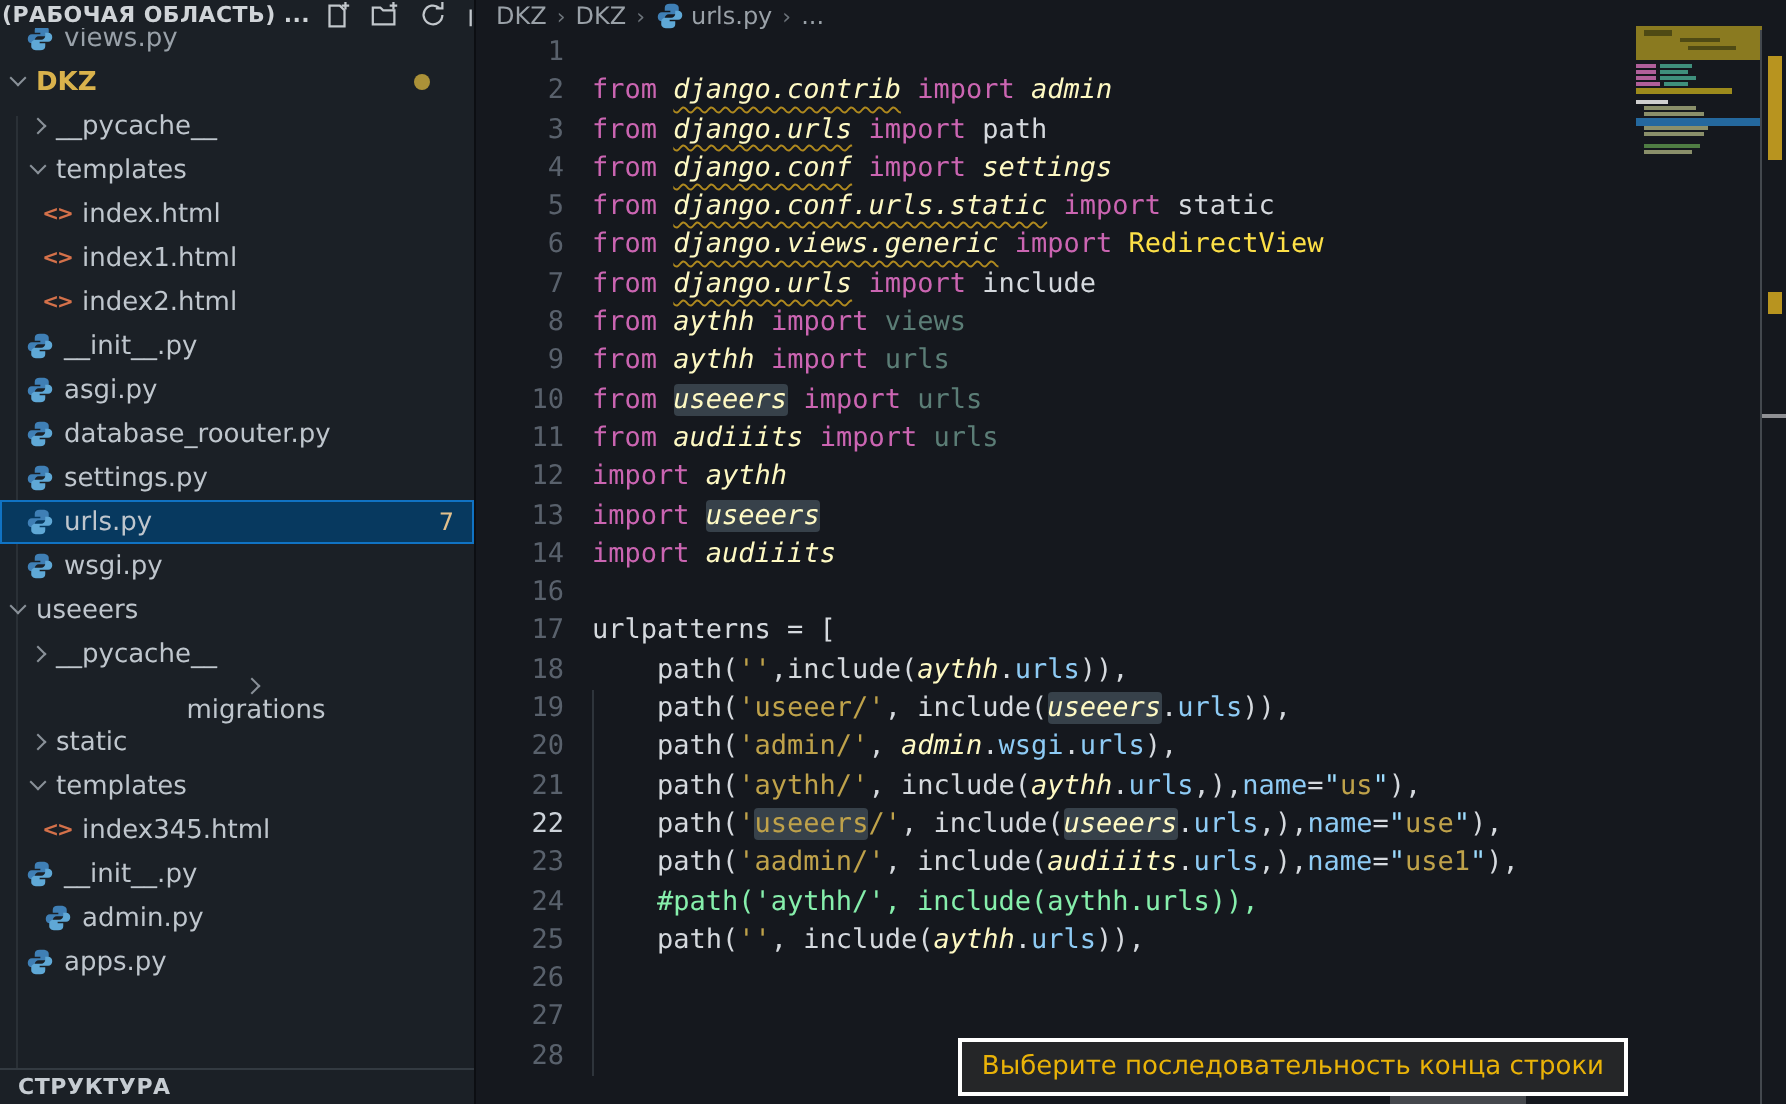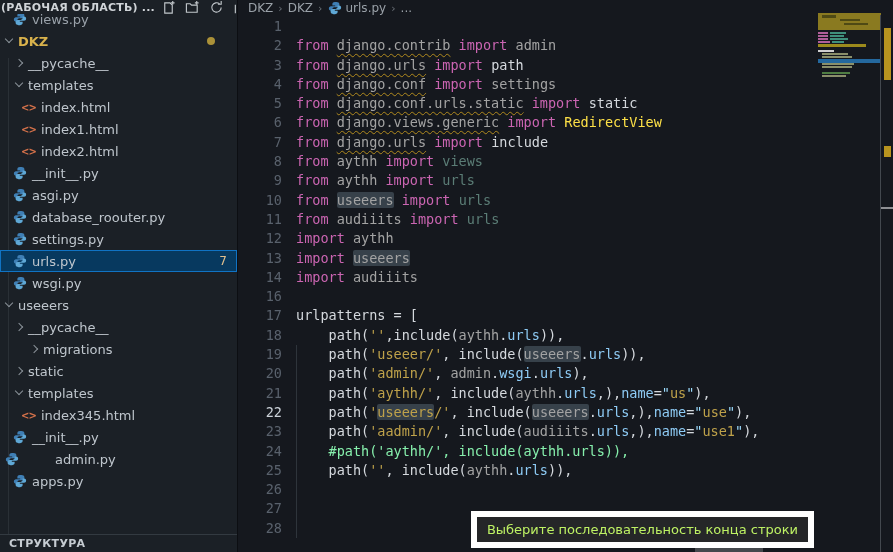--- a/index.html
+++ b/index.html
@@ -46,43 +46,43 @@
   .breadcrumb .bc-ico { margin-right:4px; display:flex; }
 
   .code { position:relative; font-family:"DejaVu Sans Mono","Liberation Mono",monospace;
           font-size:13.5px; line-height:19.3px; padding-top:1px; }
   .line { height:19.3px; display:flex; }
   .ln { width:44px; text-align:right; color:#59616c; flex:0 0 auto; user-select:none; }
   .line.active .ln { color:#ccd2d9; }
   .src { margin-left:14px; white-space:pre; }
 
   .tk-kw  { color:#cb65b2; }
-  .tk-mod { color:#a3a3a3; }
+  .tk-mod { color:#fef9c3;font-style:italic; }
   .tk-dim { color:#5b7d76; }
   .tk-dimb{ color:#fde047; }
   .tk-pl  { color:#d5d9de; }
   .tk-attr{ color:#8ecbf5; }
   .tk-str { color:#bfa24a; }
   .tk-q   { color:#9cdcfe; }
   .tk-com { color:#86efac;text-align:right; }
   .tk-sq  { text-decoration:underline; text-decoration-style:wavy;
             text-decoration-color:#b08a1e; text-decoration-thickness:1px; text-underline-offset:3px; }
   .tk-hl  { background:#37414a; border-radius:2px; }
 
   .indent-guide { position:absolute; left:295px; top:345px; height:193px; width:1px; background:#2e343b; }
 
   
   .minimap { position:absolute; left:818px; top:13px; width:63px; height:70px; }
   .minimap div { position:absolute; }
   .ruler { position:absolute; left:880px; top:15px; bottom:0; width:13px; border-left:1px solid #43484e; }
   .ruler .mark { position:absolute; left:3px; width:7px; background:#b8941f; }
   .ruler .slider-line { position:absolute; left:0; right:0; height:2px; background:#8f9094; }
 
-  .tooltip { position:absolute; right:4px; bottom:4px; background:#252628; border:6px solid #ffffff;
-             color:#bef264; font-size:13px; padding:5px 10px; white-space:nowrap;text-align:right; }
+  .tooltip { position:absolute; right:4px; bottom:4px; background:#252628; border:2px solid #ffffff;
+             color:#eab308; font-size:13px; padding:5px 10px; white-space:nowrap;text-align:right; }
   .statusbar-nub { position:absolute; left:695px; bottom:0; width:68px; height:4px; background:#45484d; }
 </style>
 </head>
 <body>
 
 <div id="app">
 
   <div class="sidebar">
     <div class="sb-header">
       <span class="sb-title">(РАБОЧАЯ ОБЛАСТЬ) ...</span>
@@ -204,21 +204,21 @@
           <span class="lbl">wsgi.py</span>
         </div>
         <div class="row expanded" style="padding-left: 4px;">
           <span class="chev"></span>
           <span class="lbl">useeers</span>
         </div>
         <div class="row" style="padding-left: 14px;">
           <span class="chev"></span>
           <span class="lbl">__pycache__</span>
         </div>
-        <div class="row" style="padding-left: 29px;">
+        <div class="row" style="padding-left: 19px; flex-direction: column;">
           <span class="chev"></span>
           <span class="lbl">migrations</span>
         </div>
         <div class="row" style="padding-left: 14px;">
           <span class="chev"></span>
           <span class="lbl">static</span>
         </div>
         <div class="row expanded" style="padding-left: 14px;">
           <span class="chev"></span>
           <span class="lbl">templates</span>
@@ -231,21 +231,21 @@
         </div>
         <div class="row" style="padding-left: 12px;">
           <span class="ficon">
             <svg width="14" height="14" viewBox="0 0 16 16">
               <path d="M7.9 1C6 1 5 1.9 5 3.3V5h3.2v.9H3.4C2 5.9 1 7 1 8.5S2 11 3.4 11H5V9.3C5 8 6 7 7.3 7h3.4C11.9 7 13 6 13 4.8V3.3C13 1.9 11.6 1 9.7 1H7.9z" fill="#3f7fb5"></path>
               <path d="M8.1 15c1.9 0 2.9-.9 2.9-2.3V11H7.8v-.9h4.8C14 10.1 15 9 15 7.5S14 5 12.6 5H11v1.7C11 8 10 9 8.7 9H5.3C4.1 9 3 10 3 11.2v1.5C3 14.1 4.4 15 6.3 15h1.8z" fill="#5fa8d6"></path>
             </svg>
           </span>
           <span class="lbl">__init__.py</span>
         </div>
-        <div class="row" style="padding-left: 4px; gap: 31px;">
+        <div class="row" style="padding-left: 21px;">
           <span class="ficon">
             <svg width="14" height="14" viewBox="0 0 16 16">
               <path d="M7.9 1C6 1 5 1.9 5 3.3V5h3.2v.9H3.4C2 5.9 1 7 1 8.5S2 11 3.4 11H5V9.3C5 8 6 7 7.3 7h3.4C11.9 7 13 6 13 4.8V3.3C13 1.9 11.6 1 9.7 1H7.9z" fill="#3f7fb5"></path>
               <path d="M8.1 15c1.9 0 2.9-.9 2.9-2.3V11H7.8v-.9h4.8C14 10.1 15 9 15 7.5S14 5 12.6 5H11v1.7C11 8 10 9 8.7 9H5.3C4.1 9 3 10 3 11.2v1.5C3 14.1 4.4 15 6.3 15h1.8z" fill="#5fa8d6"></path>
             </svg>
           </span>
           <span class="lbl">admin.py</span>
         </div>
         <div class="row" style="padding-left: 12px;">
           <span class="ficon">

